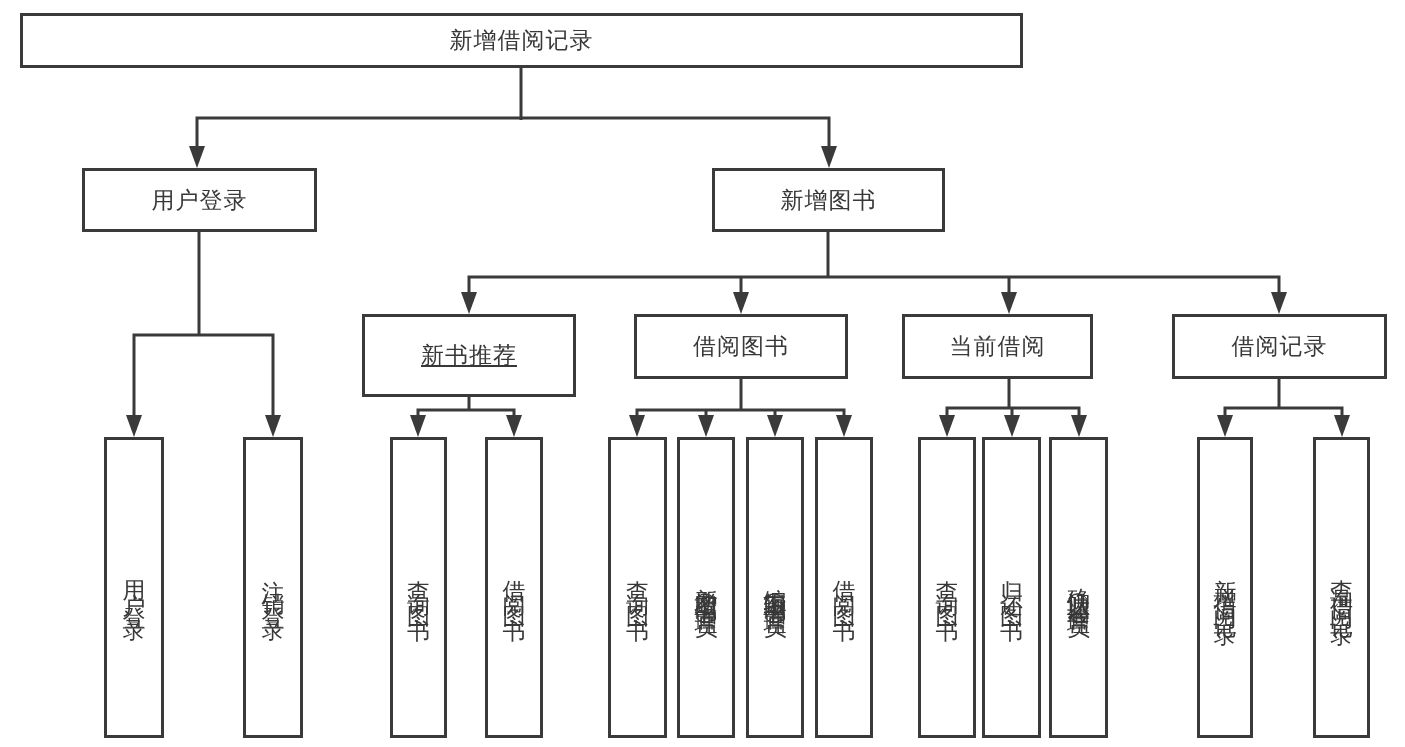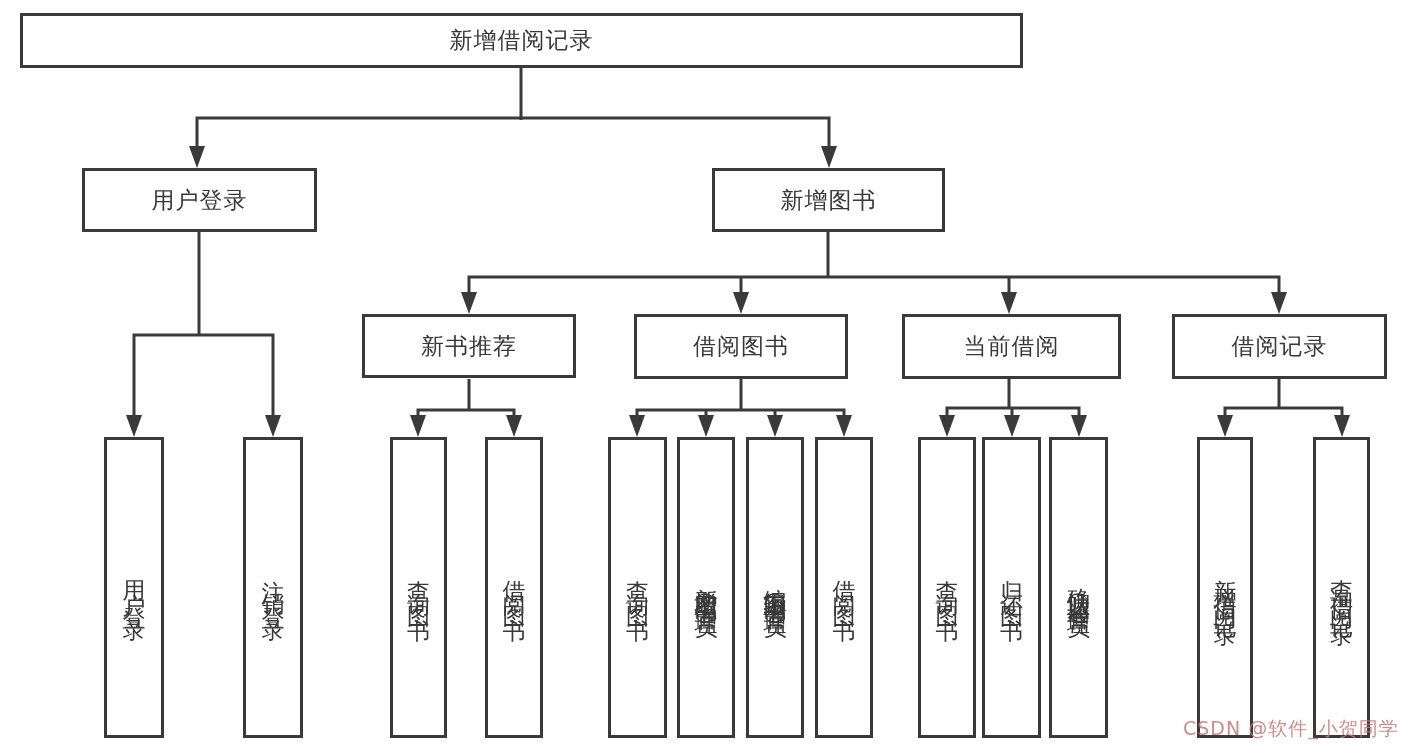--- a/index.html
+++ b/index.html
@@ -95,38 +95,37 @@
       <polygon points="1225,437 1217,415 1233,415"></polygon>
       <polygon points="1342,437 1334,415 1350,415"></polygon>
     </g>
   </svg>
 
   <div class="hnode" style="left:20px; top:13px; width:1003px; height:55px;">新增借阅记录</div>
 
   <div class="hnode" style="left:82px; top:168px; width:235px; height:64px;">用户登录</div>
   <div class="hnode" style="left:712px; top:168px; width:233px; height:64px;">新增图书</div>
 
-  <div class="hnode" style="left:362px; top:314px; width:214px; height:64px;">新书推荐</div>
+  <div class="hnode" style="left:362px; top:314px; width:214px; height:83px;text-decoration:underline;">新书推荐</div>
   <div class="hnode" style="left:634px; top:314px; width:214px; height:65px;">借阅图书</div>
-  <div class="hnode" style="left:902px; top:314px; width:219px; height:65px;">当前借阅</div>
+  <div class="hnode" style="left:902px; top:314px; width:191px; height:65px;">当前借阅</div>
   <div class="hnode" style="left:1172px; top:314px; width:215px; height:65px;">借阅记录</div>
 
   <div class="vnode short" style="left:104px; width:60px;">用户登录</div>
   <div class="vnode short" style="left:243px; width:60px;">注销登录</div>
 
   <div class="vnode short" style="left:390px; width:57px;">查询图书</div>
   <div class="vnode short" style="left:485px; width:58px;">借阅图书</div>
 
   <div class="vnode short" style="left:608px; width:59px;">查询图书</div>
   <div class="vnode long" style="left:677px; width:58px;">新增图书（管理员）</div>
   <div class="vnode long" style="left:746px; width:58px;">编辑图书（管理员）</div>
   <div class="vnode short" style="left:815px; width:58px;">借阅图书</div>
 
   <div class="vnode short" style="left:918px; width:58px;">查询图书</div>
   <div class="vnode short" style="left:982px; width:59px;">归还图书</div>
   <div class="vnode long" style="left:1049px; width:59px;">确认归还（管理员）</div>
 
   <div class="vnode mid" style="left:1197px; width:56px;">新增借阅记录</div>
   <div class="vnode mid" style="left:1313px; width:57px;">查询借阅记录</div>
 
-  <div id="watermark">CSDN @软件_小贺同学</div>
 
 </div>
 
 </body></html>

